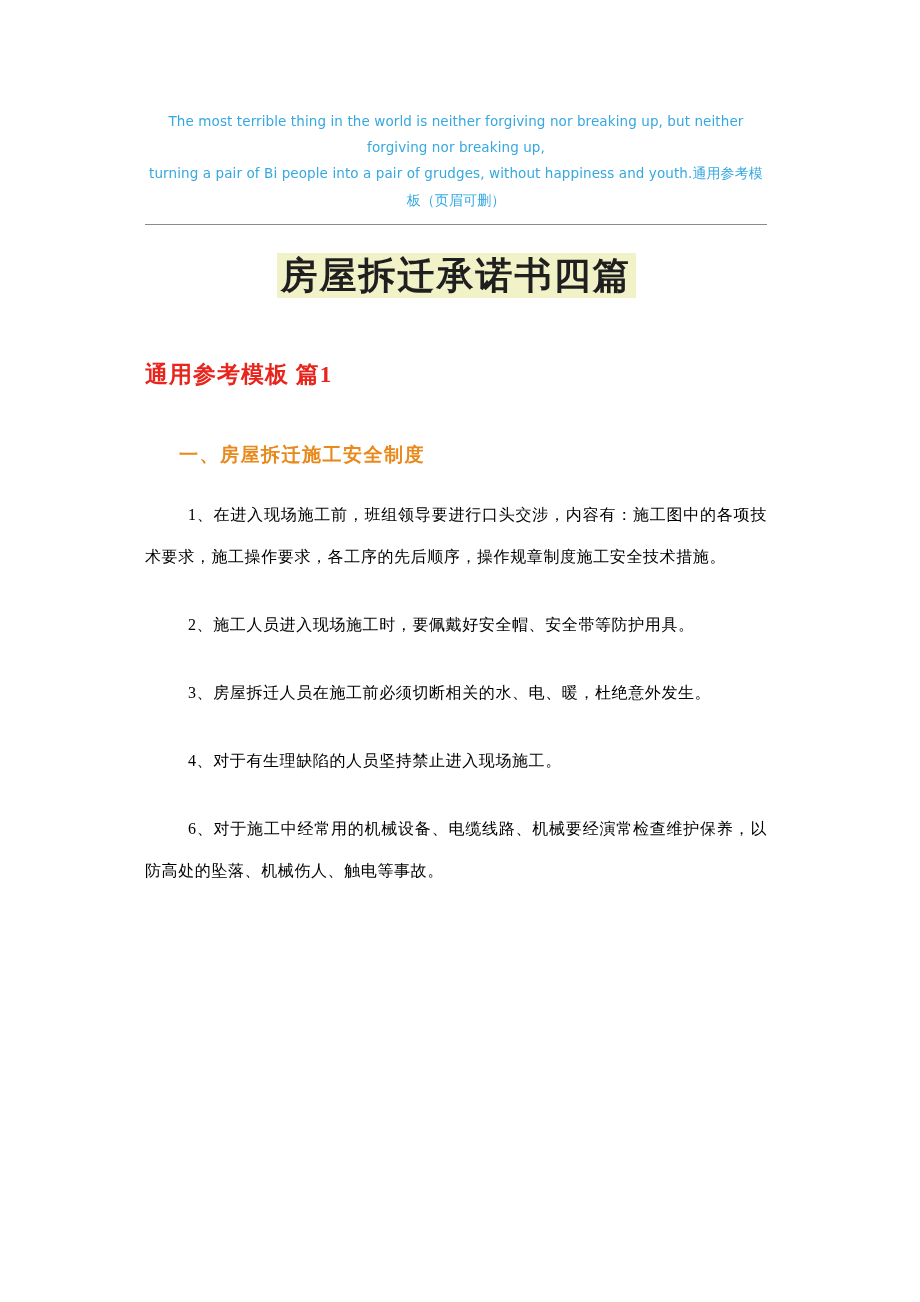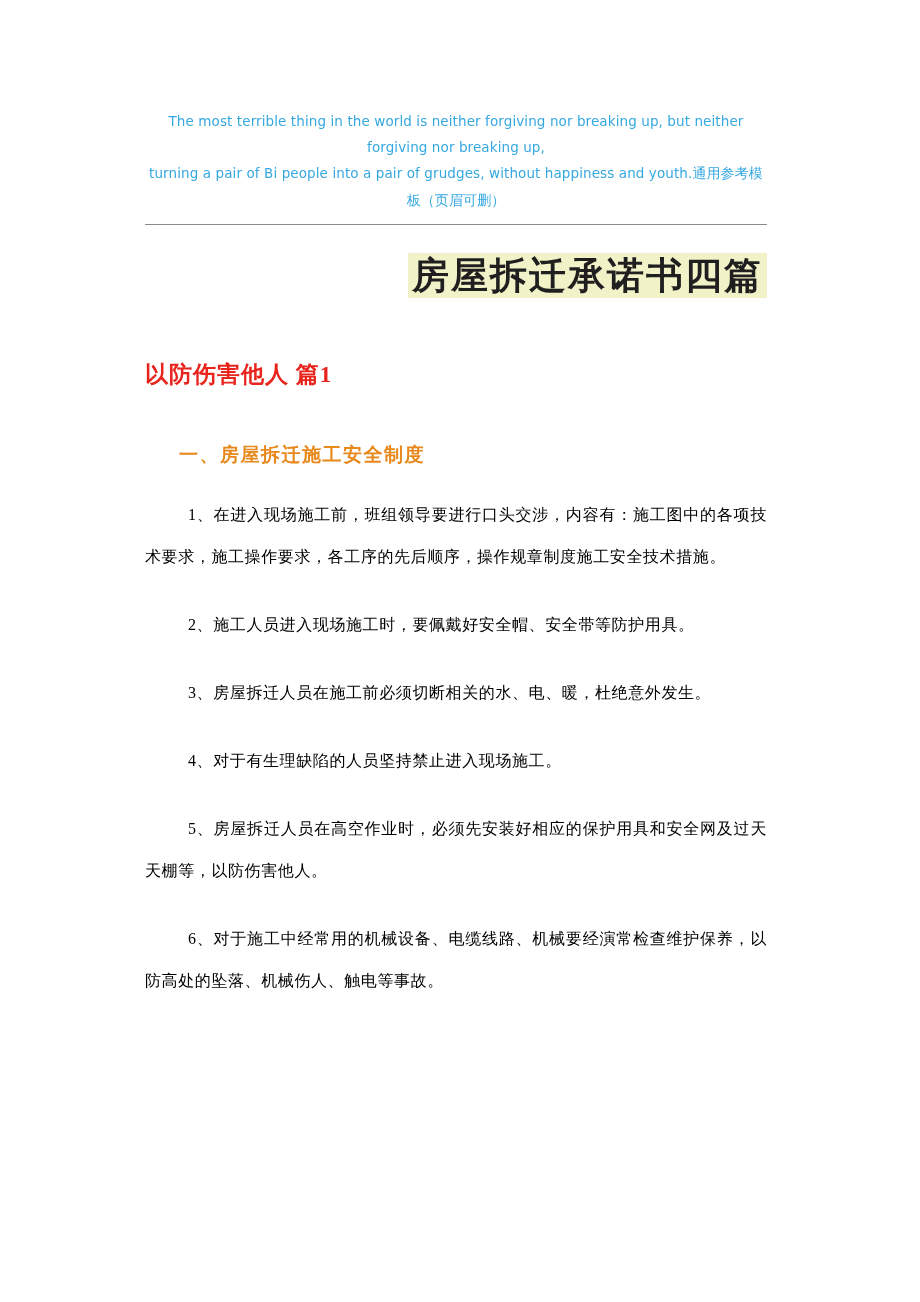--- a/index.html
+++ b/index.html
@@ -40,21 +40,21 @@
   }
   .header-rule {
     margin-top: 10px;
     border: 0;
     border-top: 1px solid #8a8a8a;
     height: 0;
   }
   
   .doc-title {
     margin-top: 26px;
-    text-align: right;
+    text-align: center;
     font-family: "Liberation Serif", "DejaVu Serif", serif;
     font-weight: bold;
     font-size: 37px;
     letter-spacing: 2px;
     color: #1f1f1f;
   }
   .doc-title span {
     background: #f2f2c9;
     padding: 2px 4px;
   }
@@ -99,26 +99,25 @@
   <div class="header">
     <div class="header-text">The most terrible thing in the world is neither forgiving nor breaking up, but neither forgiving nor breaking up,</div>
     <div class="header-text">
       <span>turning a pair of Bi people into a pair of grudges, without happiness and youth.</span><span class="cn">通用参考模板（页眉可删）</span>
     </div>
     <hr class="header-rule">
   </div>
 
   <h1 class="doc-title"><span>房屋拆迁承诺书四篇</span></h1>
 
-  <h2 class="section-title">以防伤害他人 篇1</h2>
+  <h2 class="section-title">通用参考模板 篇1</h2>
 
   <h3 class="sub-title">一、房屋拆迁施工安全制度</h3>
 
   <div class="body-block">
     <p class="para">1、在进入现场施工前，班组领导要进行口头交涉，内容有：施工图中的各项技术要求，施工操作要求，各工序的先后顺序，操作规章制度施工安全技术措施。</p>
     <p class="para">2、施工人员进入现场施工时，要佩戴好安全帽、安全带等防护用具。</p>
     <p class="para">3、房屋拆迁人员在施工前必须切断相关的水、电、暖，杜绝意外发生。</p>
     <p class="para">4、对于有生理缺陷的人员坚持禁止进入现场施工。</p>
-    <p class="para">5、房屋拆迁人员在高空作业时，必须先安装好相应的保护用具和安全网及过天天棚等，以防伤害他人。</p>
     <p class="para">6、对于施工中经常用的机械设备、电缆线路、机械要经演常检查维护保养，以防高处的坠落、机械伤人、触电等事故。</p>
   </div>
 
 </div>
 
 </body></html>

